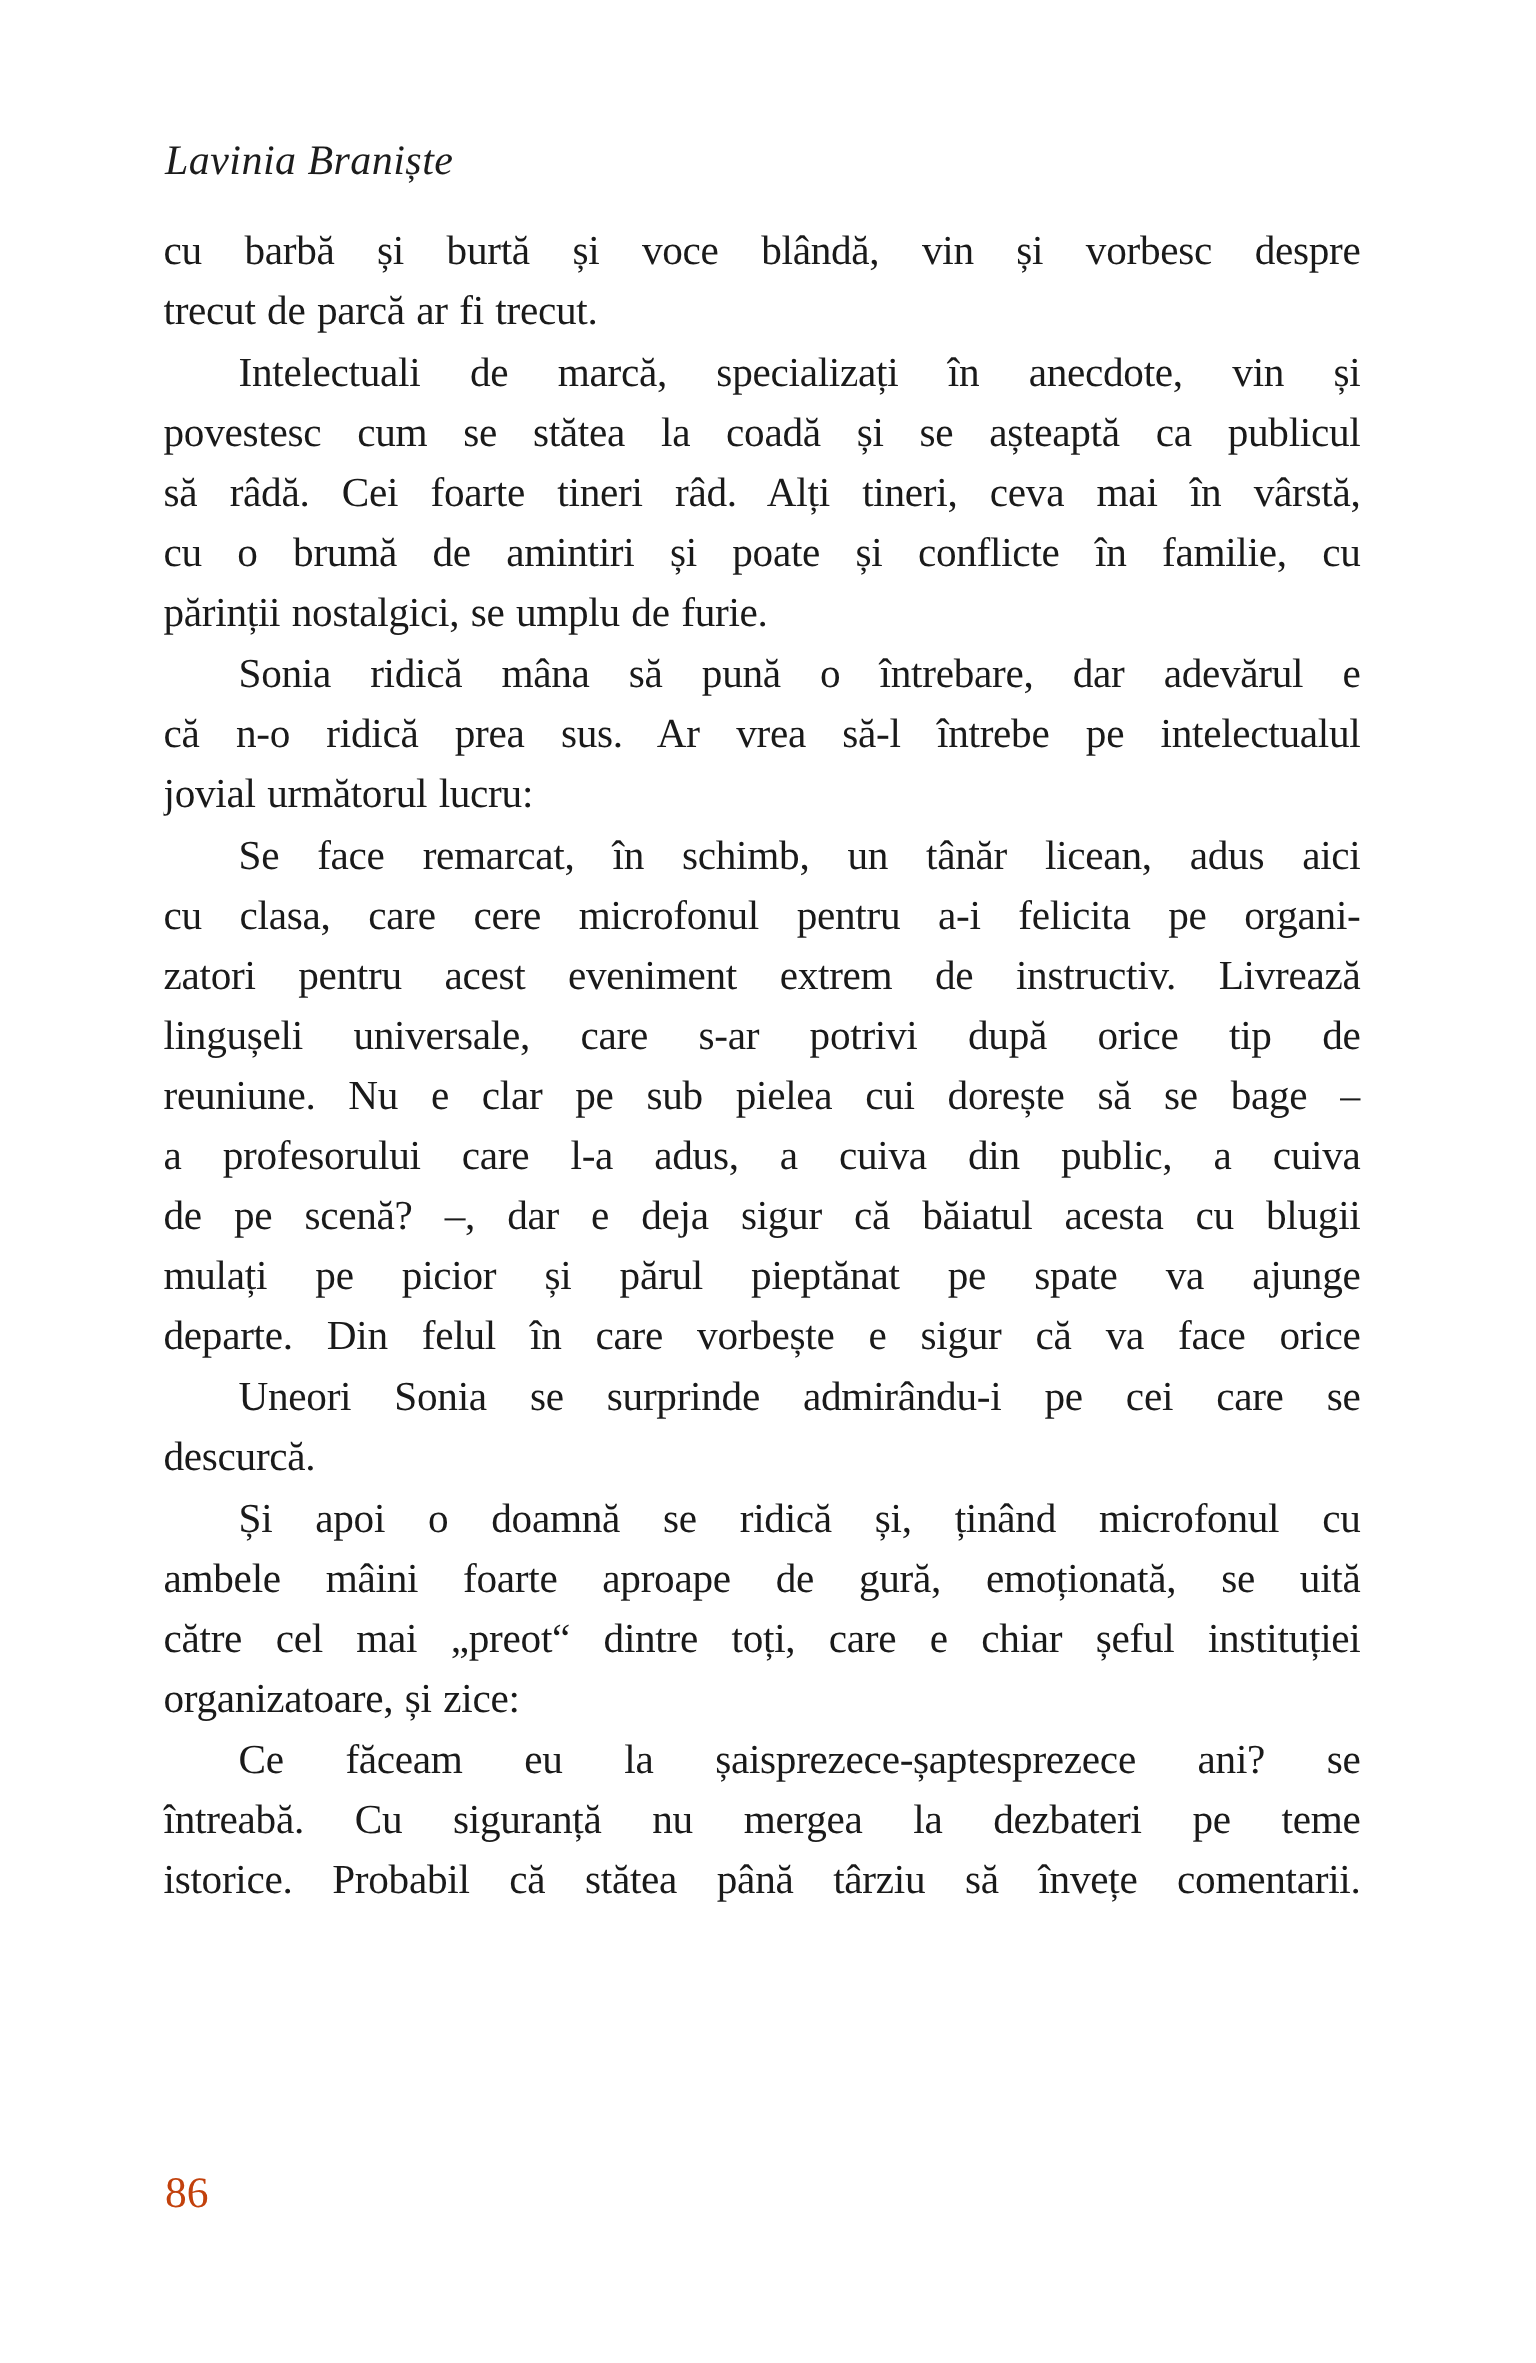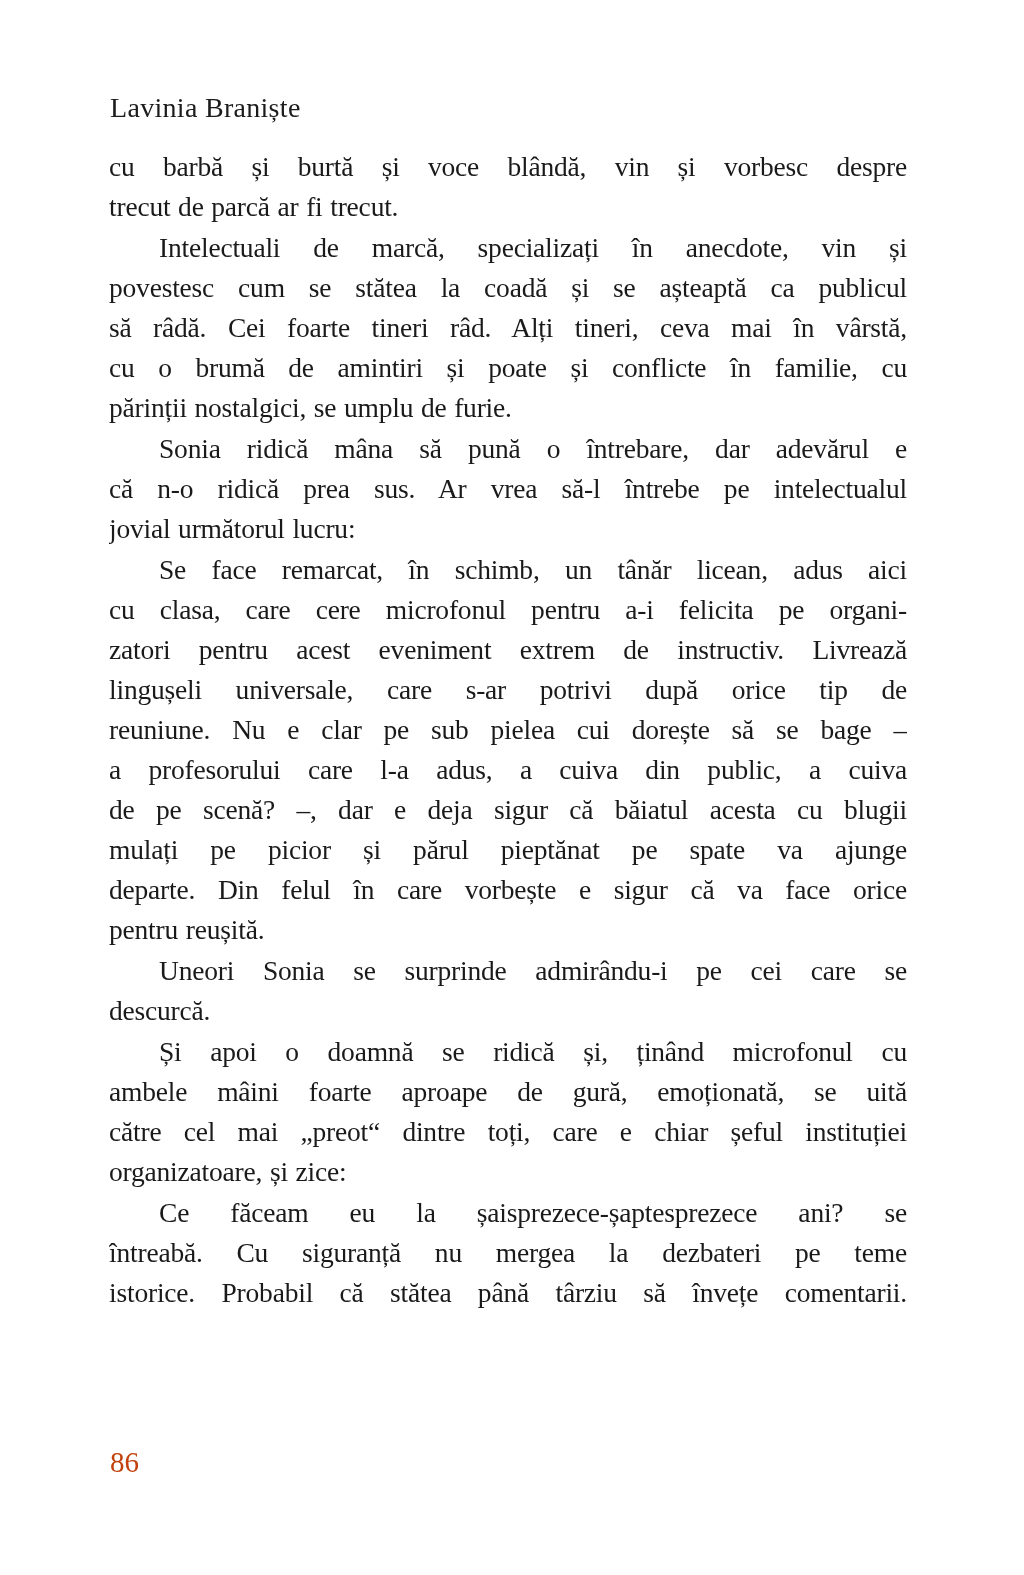--- a/index.html
+++ b/index.html
@@ -14,20 +14,21 @@
     background: #ffffff;
     color: #171717;
     font-family: "Liberation Serif", "DejaVu Serif", serif;
     overflow: hidden;
   }
   .running-header {
     position: absolute;
     left: 110px;
     top: 92px;
     font-size: 28px;
+    font-style: italic;
     letter-spacing: 0.3px;
     color: #1c1c1c;
   }
   .body-text {
     position: absolute;
     left: 108px;
     top: 146px;
     width: 800px;
   }
   .para {
@@ -85,21 +86,20 @@
       <div class="para">
         <div class="line indent">Se face remarcat, în schimb, un tânăr licean, adus aici</div>
         <div class="line">cu clasa, care cere microfonul pentru a-i felicita pe organi-</div>
         <div class="line">zatori pentru acest eveniment extrem de instructiv. Livrează</div>
         <div class="line">lingușeli universale, care s-ar potrivi după orice tip de</div>
         <div class="line">reuniune. Nu e clar pe sub pielea cui dorește să se bage –</div>
         <div class="line">a profesorului care l-a adus, a cuiva din public, a cuiva</div>
         <div class="line">de pe scenă? –, dar e deja sigur că băiatul acesta cu blugii</div>
         <div class="line">mulați pe picior și părul pieptănat pe spate va ajunge</div>
         <div class="line">departe. Din felul în care vorbește e sigur că va face orice</div>
-        <div class="line endline">pentru reușită.</div>
       </div>
       <div class="para">
         <div class="line indent">Uneori Sonia se surprinde admirându-i pe cei care se</div>
         <div class="line endline">descurcă.</div>
       </div>
       <div class="para">
         <div class="line indent">Și apoi o doamnă se ridică și, ținând microfonul cu</div>
         <div class="line">ambele mâini foarte aproape de gură, emoționată, se uită</div>
         <div class="line">către cel mai „preot“ dintre toți, care e chiar șeful instituției</div>
         <div class="line endline">organizatoare, și zice:</div>

